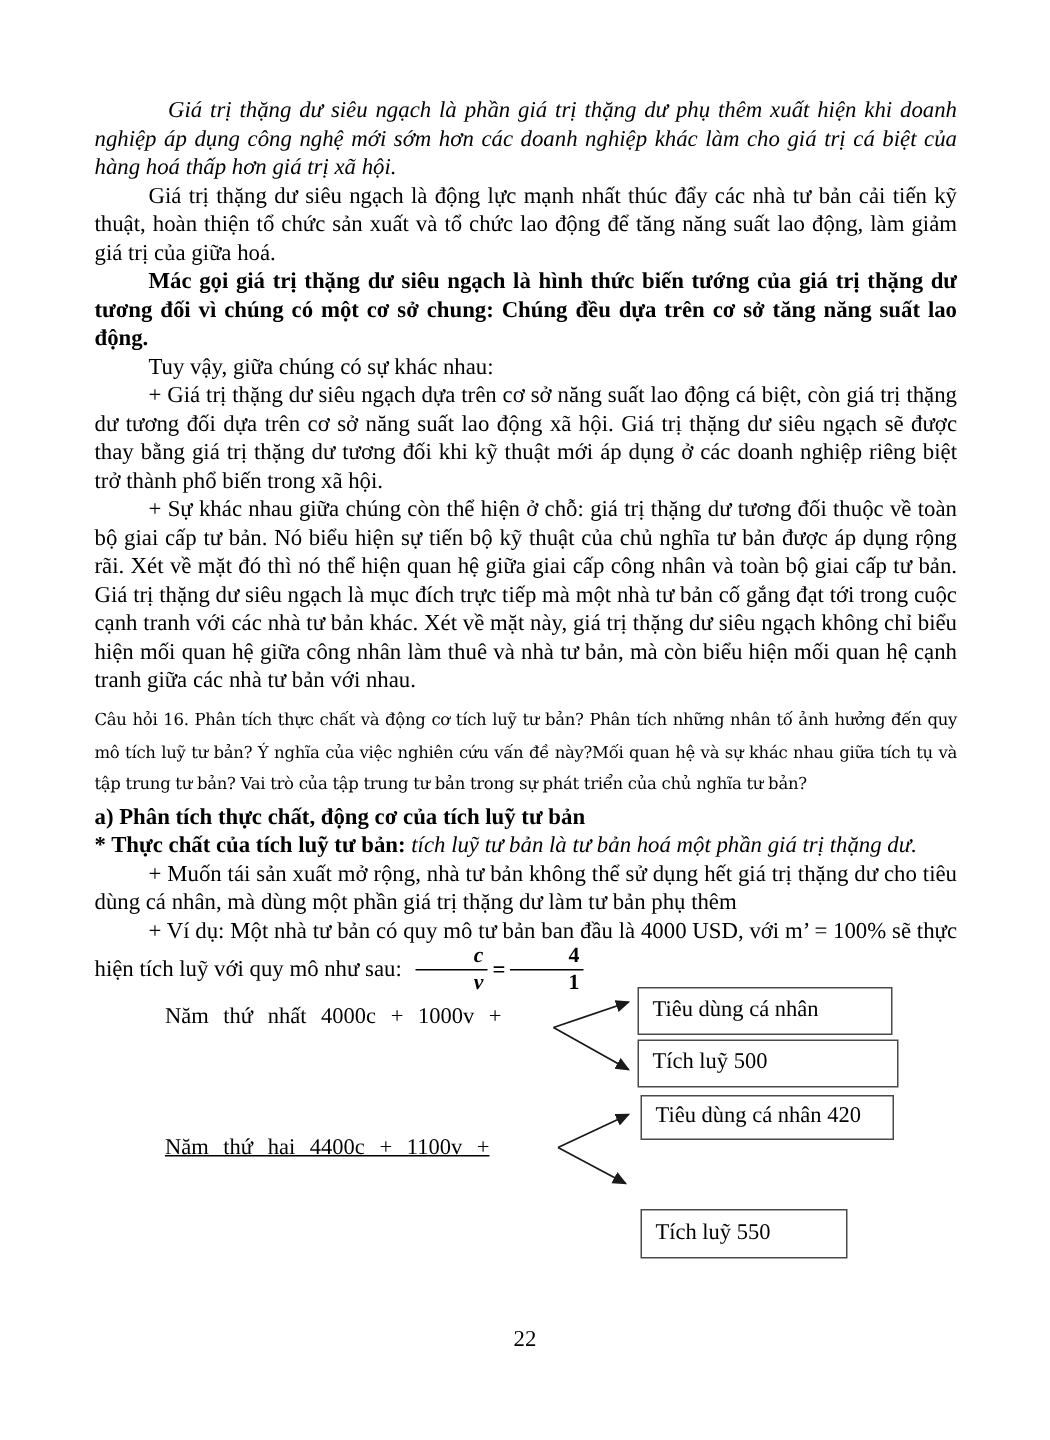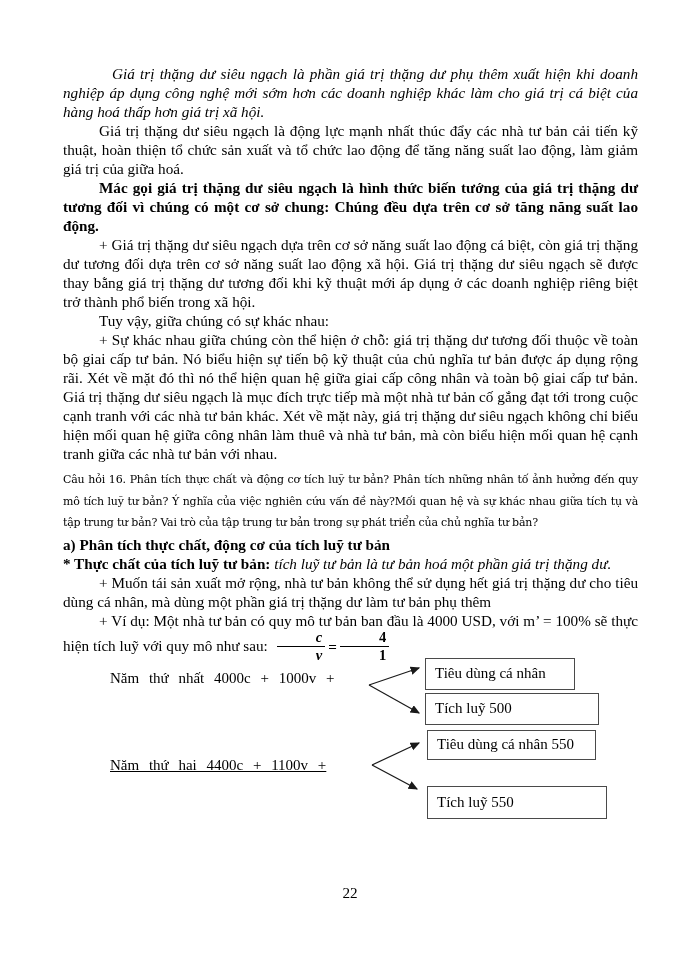--- a/index.html
+++ b/index.html
@@ -68,47 +68,47 @@
     position: absolute;
     border: 1.6px solid #4a4a4a;
     box-sizing: border-box;
     display: flex;
     align-items: center;
     padding-left: 9px;
     font-size: 15px;
     background: #ffffff;
     white-space: nowrap;
   }
-  #box1 { left: 362px; top: 0px;   width: 150px; height: 32px; }
+  #box1 { left: 362px; top: 0px;   width: 170px; height: 32px; }
   #box2 { left: 362px; top: 35px;  width: 174px; height: 32px; }
   #box3 { left: 364px; top: 72px;  width: 169px; height: 30px; }
-  #box4 { left: 364px; top: 128px; width: 180px; height: 33px; }
+  #box4 { left: 364px; top: 148px; width: 138px; height: 33px; }
   svg.arrows { position: absolute; left: 0; top: 0; }
   .page-number {
     position: absolute;
     left: 0; right: 0;
     top: 884px;
     text-align: center;
     font-size: 15.2px;
   }
 </style>
 </head>
 <body>
 
 <div class="page-content">
 
   <p class="italic indent-lg">Giá trị thặng dư siêu ngạch là phần giá trị thặng dư phụ thêm xuất hiện khi doanh nghiệp áp dụng công nghệ mới sớm hơn các doanh nghiệp khác làm cho giá trị cá biệt của hàng hoá thấp hơn giá trị xã hội.</p>
 
   <p class="indent">Giá trị thặng dư siêu ngạch là động lực mạnh nhất thúc đẩy các nhà tư bản cải tiến kỹ thuật, hoàn thiện tổ chức sản xuất và tổ chức lao động để tăng năng suất lao động, làm giảm giá trị của giữa hoá.</p>
 
   <p class="bold indent">Mác gọi giá trị thặng dư siêu ngạch là hình thức biến tướng của giá trị thặng dư tương đối vì chúng có một cơ sở chung: Chúng đều dựa trên cơ sở tăng năng suất lao động.</p>
 
+  <p class="indent">Tuy vậy, giữa chúng có sự khác nhau:</p>
+
   <p class="indent">+ Giá trị thặng dư siêu ngạch dựa trên cơ sở năng suất lao động cá biệt, còn giá trị thặng dư tương đối dựa trên cơ sở năng suất lao động xã hội. Giá trị thặng dư siêu ngạch sẽ được thay bằng giá trị thặng dư tương đối khi kỹ thuật mới áp dụng ở các doanh nghiệp riêng biệt trở thành phổ biến trong xã hội.</p>
-
-  <p class="indent">Tuy vậy, giữa chúng có sự khác nhau:</p>
 
   <p class="indent">+ Sự khác nhau giữa chúng còn thể hiện ở chỗ: giá trị thặng dư tương đối thuộc về toàn bộ giai cấp tư bản. Nó biểu hiện sự tiến bộ kỹ thuật của chủ nghĩa tư bản được áp dụng rộng rãi. Xét về mặt đó thì nó thể hiện quan hệ giữa giai cấp công nhân và toàn bộ giai cấp tư bản. Giá trị thặng dư siêu ngạch là mục đích trực tiếp mà một nhà tư bản cố gắng đạt tới trong cuộc cạnh tranh với các nhà tư bản khác. Xét về mặt này, giá trị thặng dư siêu ngạch không chỉ biểu hiện mối quan hệ giữa công nhân làm thuê và nhà tư bản, mà còn biểu hiện mối quan hệ cạnh tranh giữa các nhà tư bản với nhau.</p>
 
   <p class="question">Câu hỏi 16. Phân tích thực chất và động cơ tích luỹ tư bản? Phân tích những nhân tố ảnh hưởng đến quy mô tích luỹ tư bản? Ý nghĩa của việc nghiên cứu vấn đề này?Mối quan hệ và sự khác nhau giữa tích tụ và tập trung tư bản? Vai trò của tập trung tư bản trong sự phát triển của chủ nghĩa tư bản?</p>
 
   <p class="heading-a">a) Phân tích thực chất, động cơ của tích luỹ tư bản</p>
 
   <p><span class="bold">* Thực chất của tích luỹ tư bản:</span><span class="italic"> tích luỹ tư bản là tư bản hoá một phần giá trị thặng dư.</span></p>
 
   <p class="indent">+ Muốn tái sản xuất mở rộng, nhà tư bản không thể sử dụng hết giá trị thặng dư cho tiêu dùng cá nhân, mà dùng một phần giá trị thặng dư làm tư bản phụ thêm</p>
@@ -137,21 +137,21 @@
         <span>Tiêu dùng cá nhân</span>
       </div>
 
     <div class="ybox" id="box2">
         <span>Tích luỹ 500</span>
       </div>
 
     <div class="yline" id="yline2">Năm thứ hai 4400c + 1100v +</div>
 
     <div class="ybox" id="box3">
-        <span>Tiêu dùng cá nhân 550</span>
+        <span>Tiêu dùng cá nhân 420</span>
       </div>
 
     <div class="ybox" id="box4">
         <span>Tích luỹ 550</span>
       </div>
 
   </div>
 
 </div>
 

